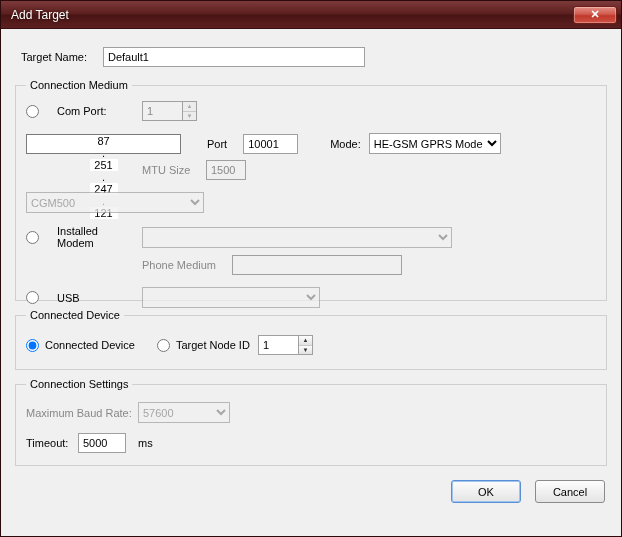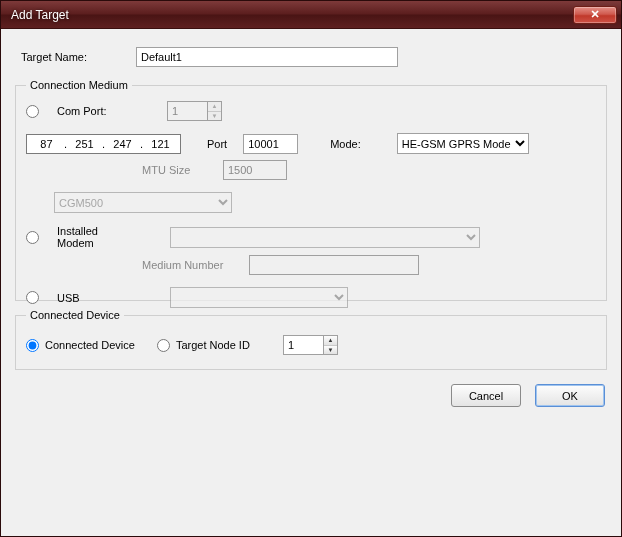--- a/index.html
+++ b/index.html
@@ -52,41 +52,39 @@
     box-shadow: inset 0 0 0 1px rgba(255,255,255,0.3);
   }
   .client {
     flex: 1;
     background: #f0f0f0;
     padding: 12px 14px 12px 14px;
     display: flex;
     flex-direction: column;
     gap: 8px;
   }
-  .row { display: flex; align-items: center; gap: 14px; }
+  .row { display: flex; align-items: center; gap: 6px; }
   .label { color: #000; }
   .label.disabled { color: #888; }
   input[type="text"] {
     height: 20px;
     border: 1px solid #a0a0a0;
     background: #fff;
     padding: 1px 4px;
     font: inherit;
-    margin-left: 25px;
   }
   input[type="text"]:disabled {
     background: #f0f0f0;
     color: #888;
   }
   select {
     height: 21px;
     border: 1px solid #a0a0a0;
     background: #fff;
     font: inherit;
-    margin-left: 28px;
   }
   select:disabled {
     background: #f0f0f0;
     color: #888;
   }
   fieldset {
     border: 1px solid #cfcfcf;
     padding: 10px 10px 10px 10px;
     margin: 0;
   }
@@ -139,20 +137,21 @@
   .spinner.disabled input { background: #f0f0f0; color:#888; }
   .spinner.disabled .sp { color:#aaa; background:#ececec; cursor:default;}
   .ip-box {
     display: flex;
     align-items: center;
     width: 155px;
     height: 20px;
     border: 1px solid #7a7a7a;
     background: #fff;
     padding: 0 2px;
+    flex-direction: column;
   }
   .ip-box .seg {
     flex: 1;
     text-align: center;
     border: none;
     height: 18px;
     width: 28px;
     font: inherit;
     padding: 0;
   }
@@ -189,21 +188,21 @@
   }
   .cm-row .col-radio {
     width: 108px;
     display: flex;
     align-items: center;
     gap: 16px;
   }
   .subrow {
     display: flex;
     align-items: center;
-    gap: 0;
+    gap: 8px;
     margin-left: 116px;
     margin-top: 6px;
   }
 </style>
 </head>
 <body>
 
 <div class="window">
   <div class="titlebar">
     <span class="title">Add Target</span>
@@ -250,42 +249,42 @@
             </div>
             <span class="label" style="margin-left:18px;">Port</span>
             <input type="text" style="width: 55px; margin-left: 8px;" value="10001">
             <span class="label" style="margin-left:24px;">Mode:</span>
             <select style="width:132px;">
               <option>HE-GSM GPRS Mode</option>
             </select>
           </div>
           <div class="subrow">
             <span class="label disabled" style="width:56px;">MTU Size</span>
-            <input type="text" disabled="" style="width: 64px;" value="1500">
+            <input type="text" disabled="" style="width: 40px;" value="1500">
           </div>
         </div>
 
         <div class="cm-row">
           <select disabled="" style="width:178px;">
             <option>CGM500</option>
           </select>
         </div>
 
         <div>
           <div class="cm-row">
             <div class="col-radio">
               <input type="radio" name="medium" style="">
               <span class="label">Installed Modem</span>
             </div>
             <select disabled="" style="width:310px;">
               <option></option>
             </select>
           </div>
           <div class="subrow">
-            <span class="label disabled" style="width:82px;">Medium Number</span>
+            <span class="label disabled" style="width:82px;">Phone Medium</span>
             <input type="text" disabled="" style="width: 170px;" value="">
           </div>
         </div>
 
         <div class="cm-row">
           <div class="col-radio">
             <input type="radio" name="medium" style="">
             <span class="label">USB</span>
           </div>
           <select disabled="" style="width:178px;">
@@ -310,20 +309,36 @@
         <div class="spinner" style="margin-left:-14px;">
           <input type="text" value="1" style="">
           <div class="spin-btns">
             <div class="sp">▲</div>
             <div class="sp">▼</div>
           </div>
         </div>
       </div>
     </fieldset>
 
+    <fieldset>
+      <legend>Connection Settings</legend>
+      <div style="display:flex; flex-direction:column; gap:10px; padding:2px 0;">
+        <div class="row">
+          <span class="label disabled" style="width:106px;">Maximum Baud Rate:</span>
+          <select disabled="" style="width:92px;">
+            <option>57600</option>
+          </select>
+        </div>
+        <div class="row">
+          <span class="label" style="width:46px;">Timeout:</span>
+          <input type="text" style="width: 48px;" value="5000">
+          <span class="label" style="margin-left:6px;">ms</span>
+        </div>
+      </div>
+    </fieldset>
 
     <div class="button-row">
+      <button class="btn default">OK</button>
       <button class="btn">Cancel</button>
-      <button class="btn default">OK</button>
     </div>
 
   </div>
 </div>
 
 </body></html>

